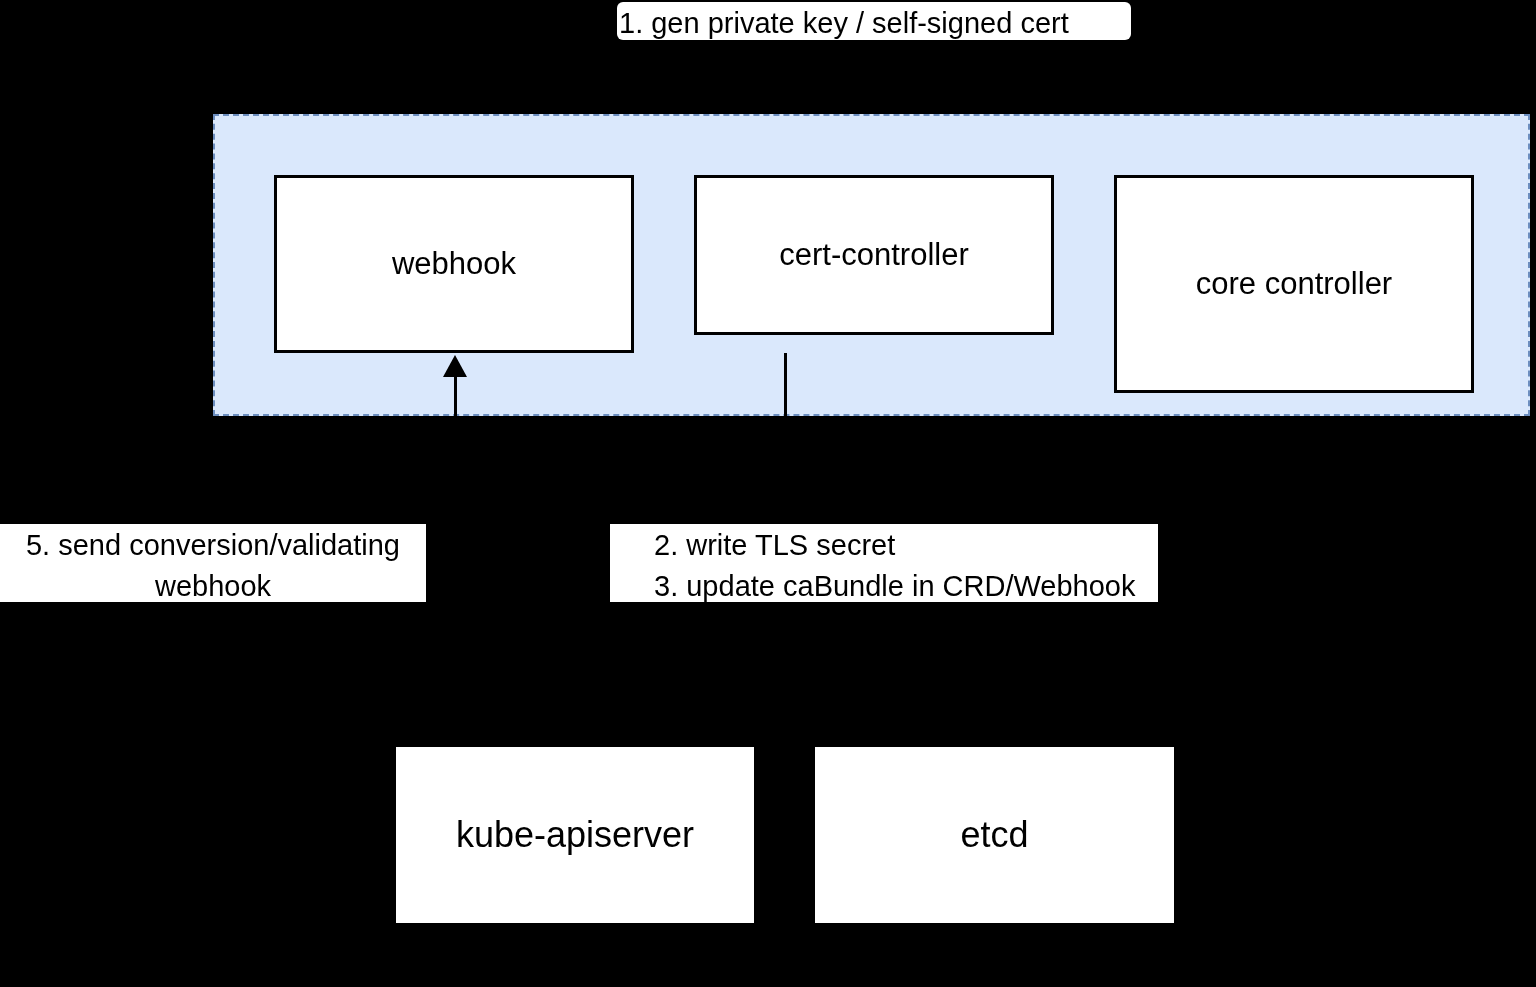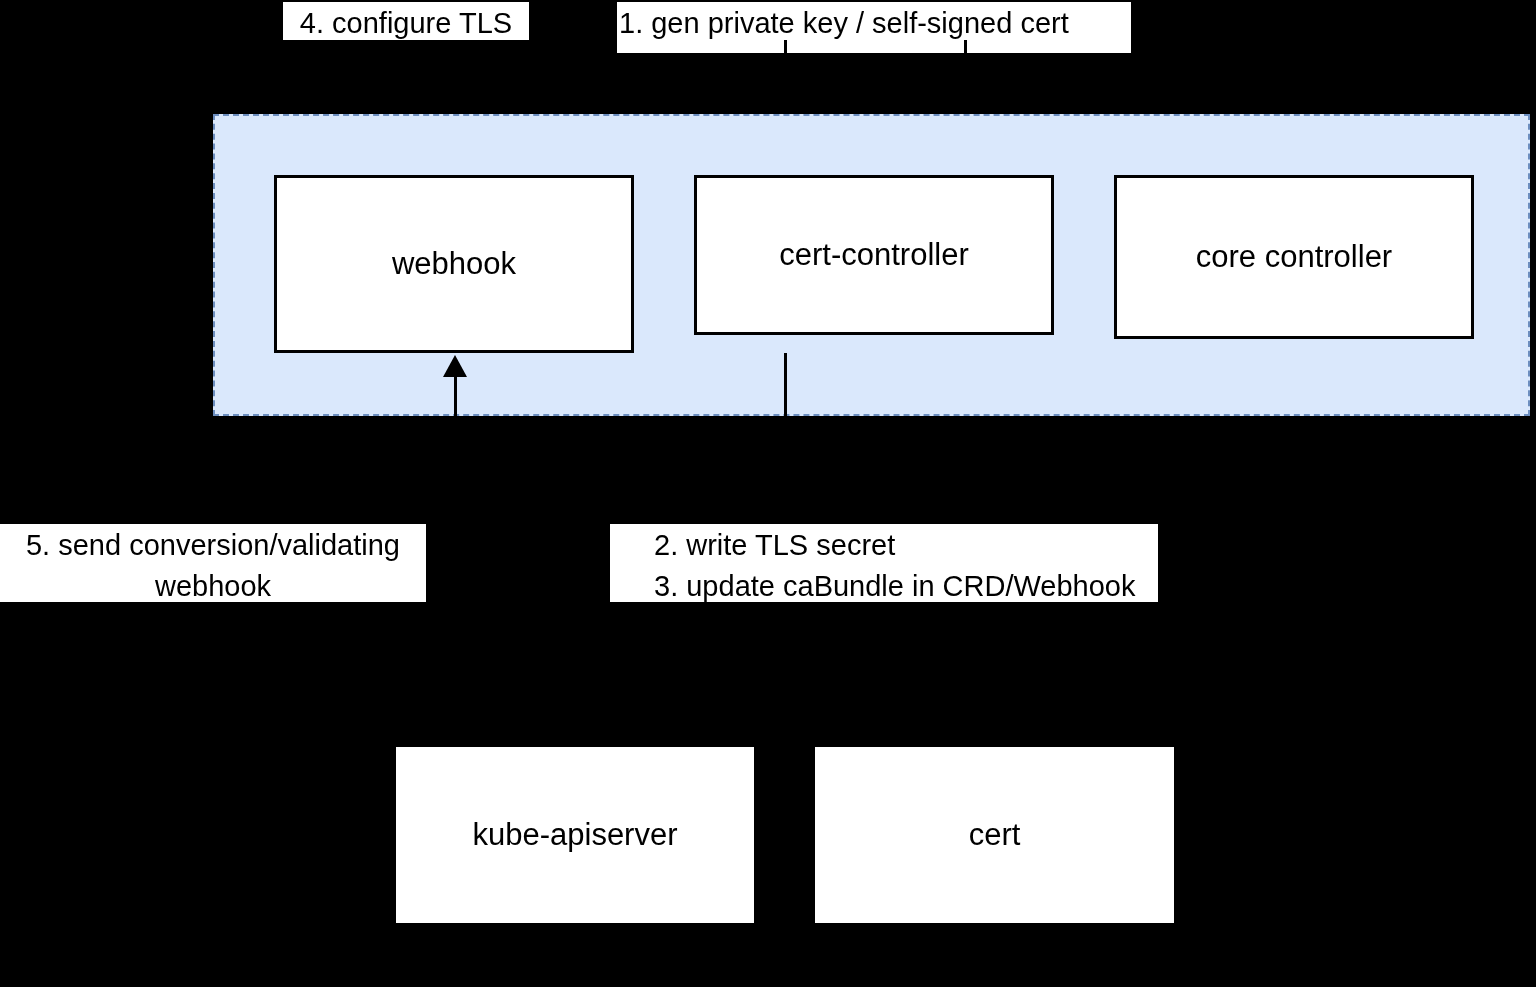--- a/index.html
+++ b/index.html
@@ -51,21 +51,21 @@
   .plain-box {
     position: absolute;
     background: #ffffff;
     border: none;
     box-sizing: border-box;
     display: flex;
     align-items: center;
     justify-content: center;
   }
   .plain-box .node-label {
-    font-size: 31px;
+    font-size: 36px;
     color: #000000;
     line-height: 1.1;
     text-align: center;
     white-space: nowrap;
   }
 
   
   .edge-label {
     position: absolute;
     background: #ffffff;
@@ -97,23 +97,22 @@
   }
   .arrow-head.up {
     border-bottom: 22px solid #000000;
   }
 </style>
 </head>
 <body>
 
 <div id="canvas">
 
-  <div class="edge-label center" style="left:283px; top:2px; width:246px; height:38px;">4. configure TLS</div>
 
-  <div class="edge-label left" style="left:617px; top:2px; width:514px; height:51px;">1. gen private key / self-signed cert</div>
+  <div class="edge-label left" style="left:617px; top:2px; width:514px; height:38px;border-radius:6px;">1. gen private key / self-signed cert</div>
 
   <div class="vline" style="left:364px; top:40px; height:137px;"></div>
 
   <div class="vline" style="left:454px; top:40px; height:118px;"></div>
   <div class="arrow-head down" style="left:443px; top:153px;"></div>
 
   <div class="vline" style="left:784px; top:40px; height:137px;"></div>
 
   <div class="vline" style="left:964px; top:40px; height:118px;"></div>
   <div class="arrow-head down" style="left:953px; top:153px;"></div>
@@ -121,36 +120,36 @@
   <div class="group-container"></div>
 
   <div class="node-box" style="left:274px; top:175px; width:360px; height:178px;">
     <span class="node-label">webhook</span>
   </div>
 
   <div class="node-box" style="left:694px; top:175px; width:360px; height:160px;">
     <span class="node-label">cert-controller</span>
   </div>
 
-  <div class="node-box" style="left:1114px; top:175px; width:360px; height:164px;">
+  <div class="node-box" style="left:1114px; top:175px; width:360px; height:218px;">
     <span class="node-label">core controller</span>
   </div>
 
   <div class="arrow-head up" style="left:443px; top:355px;"></div>
   <div class="vline" style="left:454px; top:374px; height:160px;"></div>
 
   <div class="vline" style="left:784px; top:353px; height:181px;"></div>
 
   <div class="edge-label center" style="left:0px; top:524px; width:426px; height:78px;">5. send conversion/validating
 webhook</div>
 
   <div class="edge-label left" style="left:610px; top:524px; width:548px; height:78px;padding-left:44px;">2. write TLS secret
 3. update caBundle in CRD/Webhook</div>
 
   <div class="plain-box" style="left:396px; top:747px; width:358px; height:176px;">
     <span class="node-label">kube-apiserver</span>
   </div>
 
   <div class="plain-box" style="left:815px; top:747px; width:359px; height:176px;">
-    <span class="node-label">cert</span>
+    <span class="node-label">etcd</span>
   </div>
 
 </div>
 
 </body></html>

